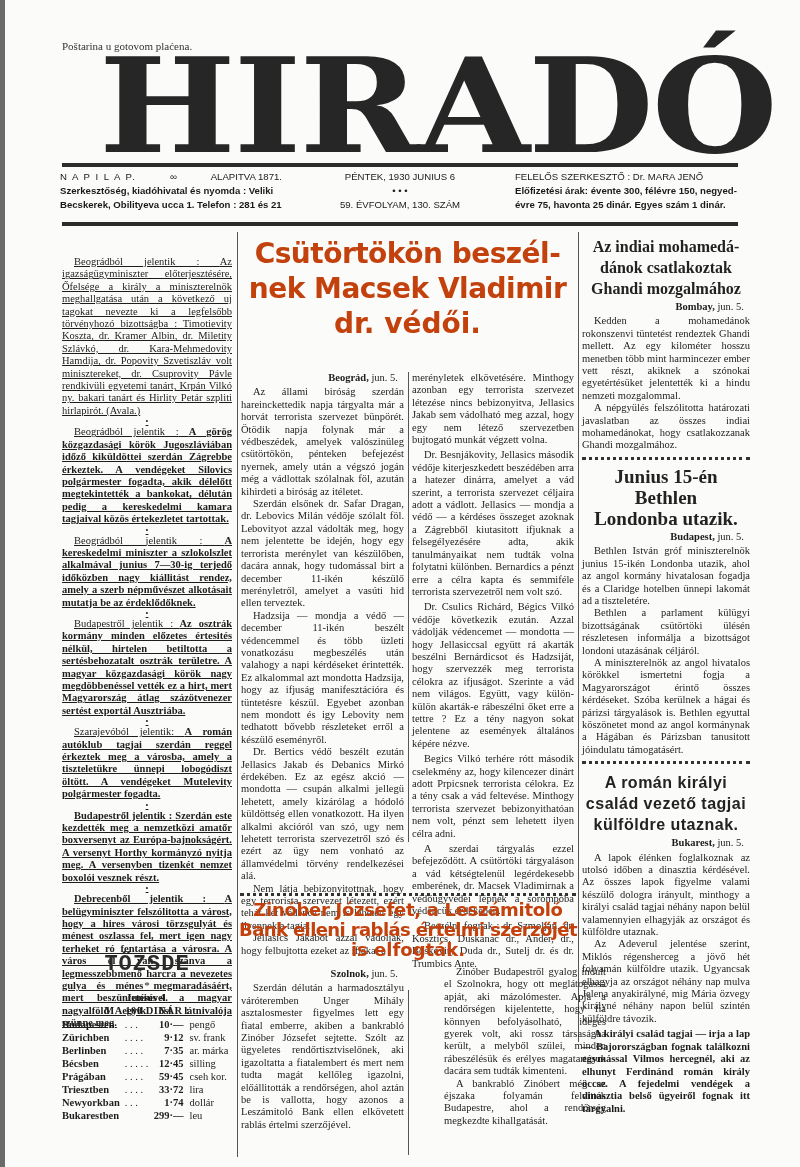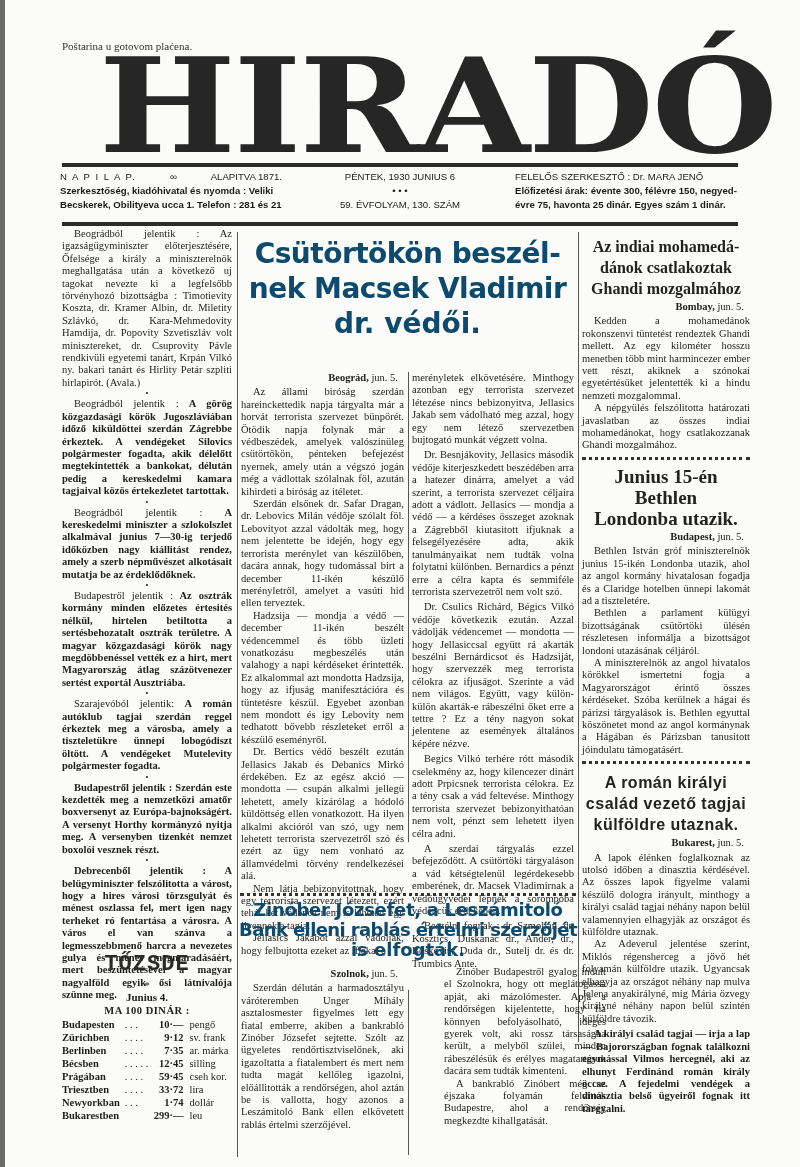--- a/index.html
+++ b/index.html
@@ -16,21 +16,21 @@
   .info { position: absolute; font-family: "Liberation Sans", sans-serif; font-size: 9.6px; line-height: 14px; color: #1a1a1a; }
   .info1 { left: 60px; top: 170px; width: 222px; }
   .info2 { left: 325px; top: 170px; width: 150px; text-align: center; }
   .info3 { left: 515px; top: 170px; width: 225px; }
   .spaced { letter-spacing: 1.5px; }
   .colrule { position: absolute; width: 1px; background: #555; }
   .col { position: absolute; font-size: 10.5px; line-height: 12.4px; text-align: justify; }
   .col p { text-indent: 12px; margin-bottom: 0; }
   .col p.gap { margin-top: 3px; }
   .star { text-align: center; font-size: 8px; line-height: 9px; }
-  .hl-sans { font-family: "DejaVu Sans", sans-serif; font-weight: bold; text-align: center; color: #0c4a6e; }
+  .hl-sans { font-family: "DejaVu Sans", sans-serif; font-weight: bold; text-align: center; color: #c2410c; }
   .hl-serif { font-family: "Liberation Serif", serif; font-weight: bold; text-align: center; color: #222; }
   .dateline { text-align: right; font-size: 10.5px; padding-right: 6px; margin: 2px 0 2px 0; }
   .dateline b { font-weight: bold; }
   .dotrule { position: absolute; height: 3px; border-top: 3px dotted #333; }
   .tozsde-title { font-family: Liberation Mono, monospace; font-weight: bold; font-size: 22px; letter-spacing: 1px; text-align: center; color: #2a2a2a; }
   .tz-table { width: 170px; font-size: 10.5px; line-height: 13px; border-collapse: collapse; }
   .tz-table td { padding: 0; white-space: nowrap; }
   .tz-table td.v { text-align: right; padding-right: 6px; font-weight: bold; }
   .tz-table td.c { font-weight: bold; }
   .bold { font-weight: bold; }
@@ -66,21 +66,21 @@
     <div class="bold">évre 75, havonta 25 dinár. Egyes szám 1 dinár.</div>
   </div>
 
   <div class="rule-thick" style="top:222px;"></div>
 
   <div class="colrule" style="left:237px;top:232px;height:925px;"></div>
   <div class="colrule" style="left:578px;top:232px;height:810px;"></div>
   <div class="colrule" style="left:408px;top:372px;height:470px;"></div>
   <div class="colrule" style="left:408px;top:990px;height:165px;"></div>
 
-  <div class="col" style="left:62px;top:228px;width:170px;">
+  <div class="col" style="left:62px;top:256px;width:170px;text-decoration:underline;">
     <p><span>Beográdból jelentik :</span> <span>Az igazságügyminiszter előterjesztésére, Őfelsége a király a miniszterelnök meghallgatása után a következő uj tagokat nevezte ki a legfelsőbb törvényhozó bizottságba : Timotievity Koszta, dr. Kramer Albin, dr. Miletity Szlávkó, dr. Kara-Mehmedovity Hamdija, dr. Popovity Szvetiszláv volt minisztereket, dr. Csuprovity Pávle rendkivüli egyetemi tanárt, Krpán Vilkó ny. bakari tanárt és Hirlity Petár szpliti hirlapirót. (Avala.)</span></p>
     <div class="star">•</div>
     <p class="bold"><span style="font-weight:normal">Beográdból jelentik :</span> <span>A görög közgazdasági körök Jugoszláviában időző kiküldöttei szerdán Zágrebbe érkeztek. A vendégeket Silovics polgármester fogadta, akik délelőtt megtekintették a bankokat, délután pedig a kereskedelmi kamara tagjaival közös értekezletet tartottak.</span></p>
     <div class="star">•</div>
     <p class="bold"><span style="font-weight:normal">Beográdból jelentik :</span> <span>A kereskedelmi miniszter a szlokolszlet alkalmával junius 7—30-ig terjedő időközben nagy kiállitást rendez, amely a szerb népművészet alkotásait mutatja be az érdeklődőknek.</span></p>
     <div class="star">•</div>
     <p class="bold"><span style="font-weight:normal">Budapestről jelentik :</span> <span>Az osztrák kormány minden előzetes értesités nélkül, hirtelen betiltotta a sertésbehozatalt osztrák területre. A magyar közgazdasági körök nagy megdöbbenéssel vették ez a hirt, mert Magyarország átlag százötvenezer sertést exportál Ausztriába.</span></p>
     <div class="star">•</div>
     <p class="bold"><span style="font-weight:normal">Szarajevóból jelentik:</span> <span>A román autóklub tagjai szerdán reggel érkeztek meg a városba, amely a tiszteletükre ünnepi lobogódiszt öltött. A vendégeket Mutelevity polgármester fogadta.</span></p>
     <div class="star">•</div>

